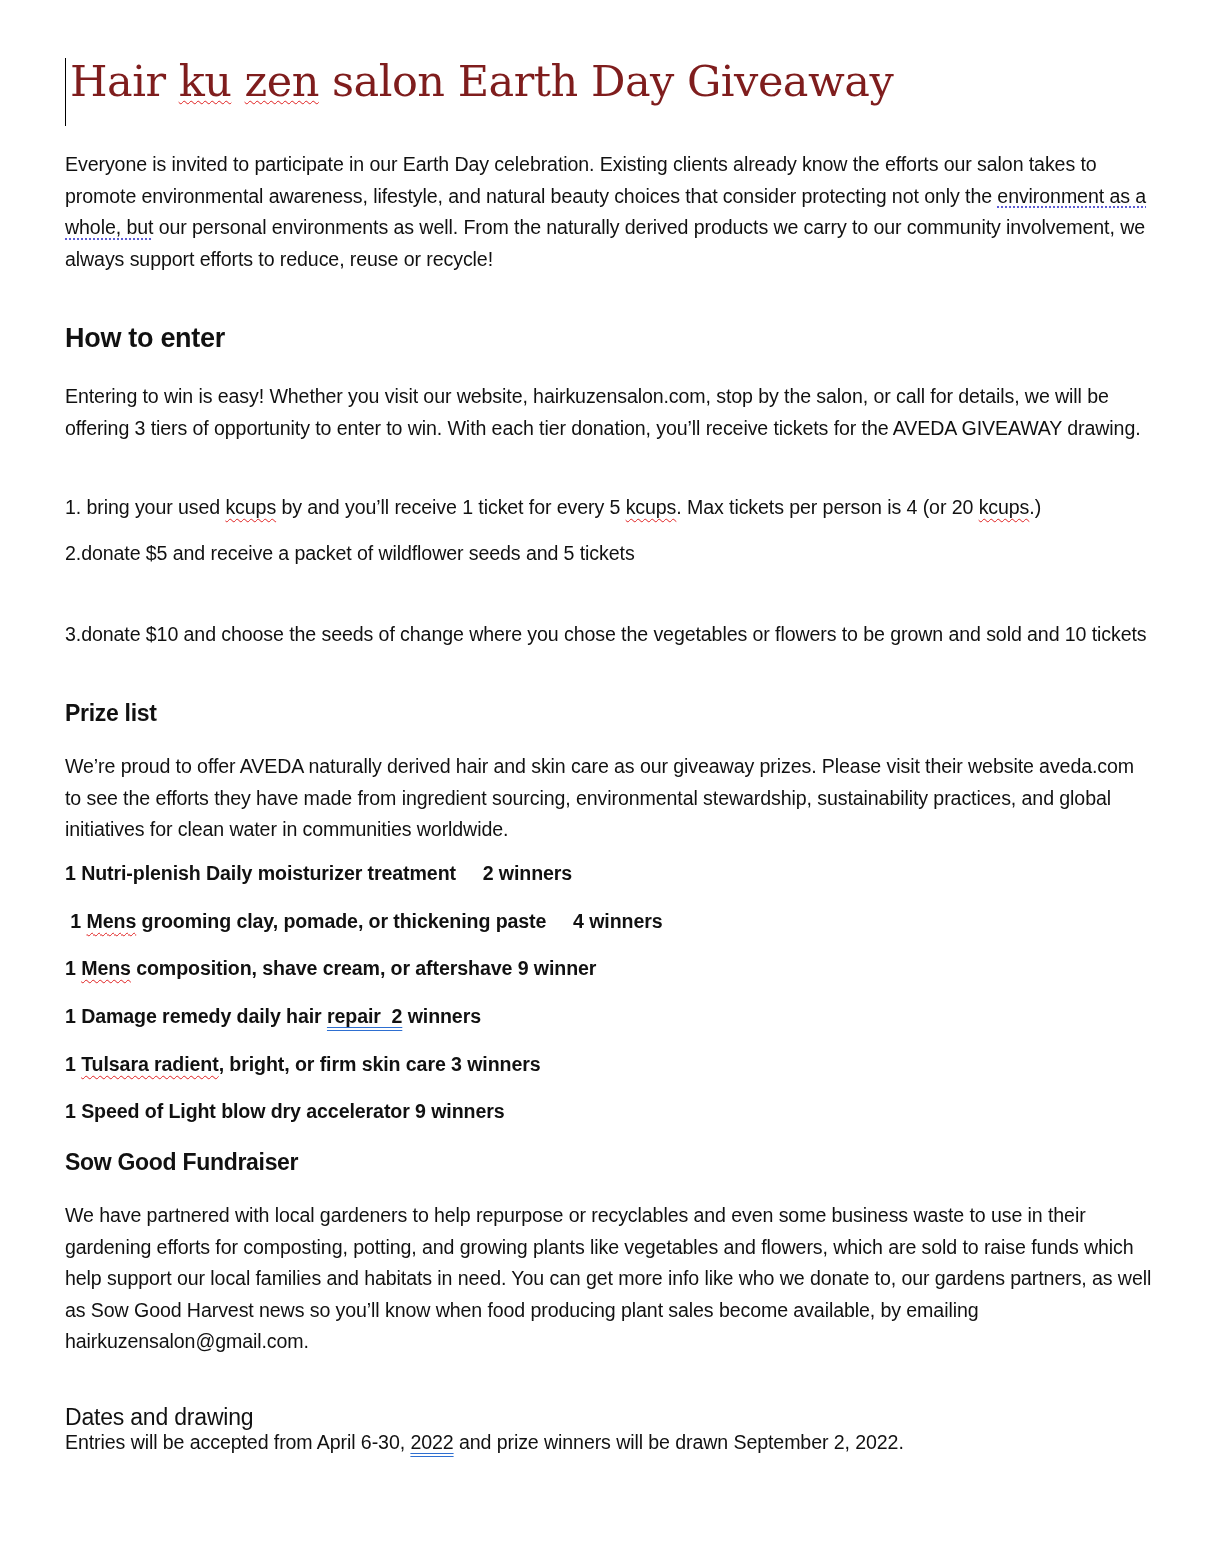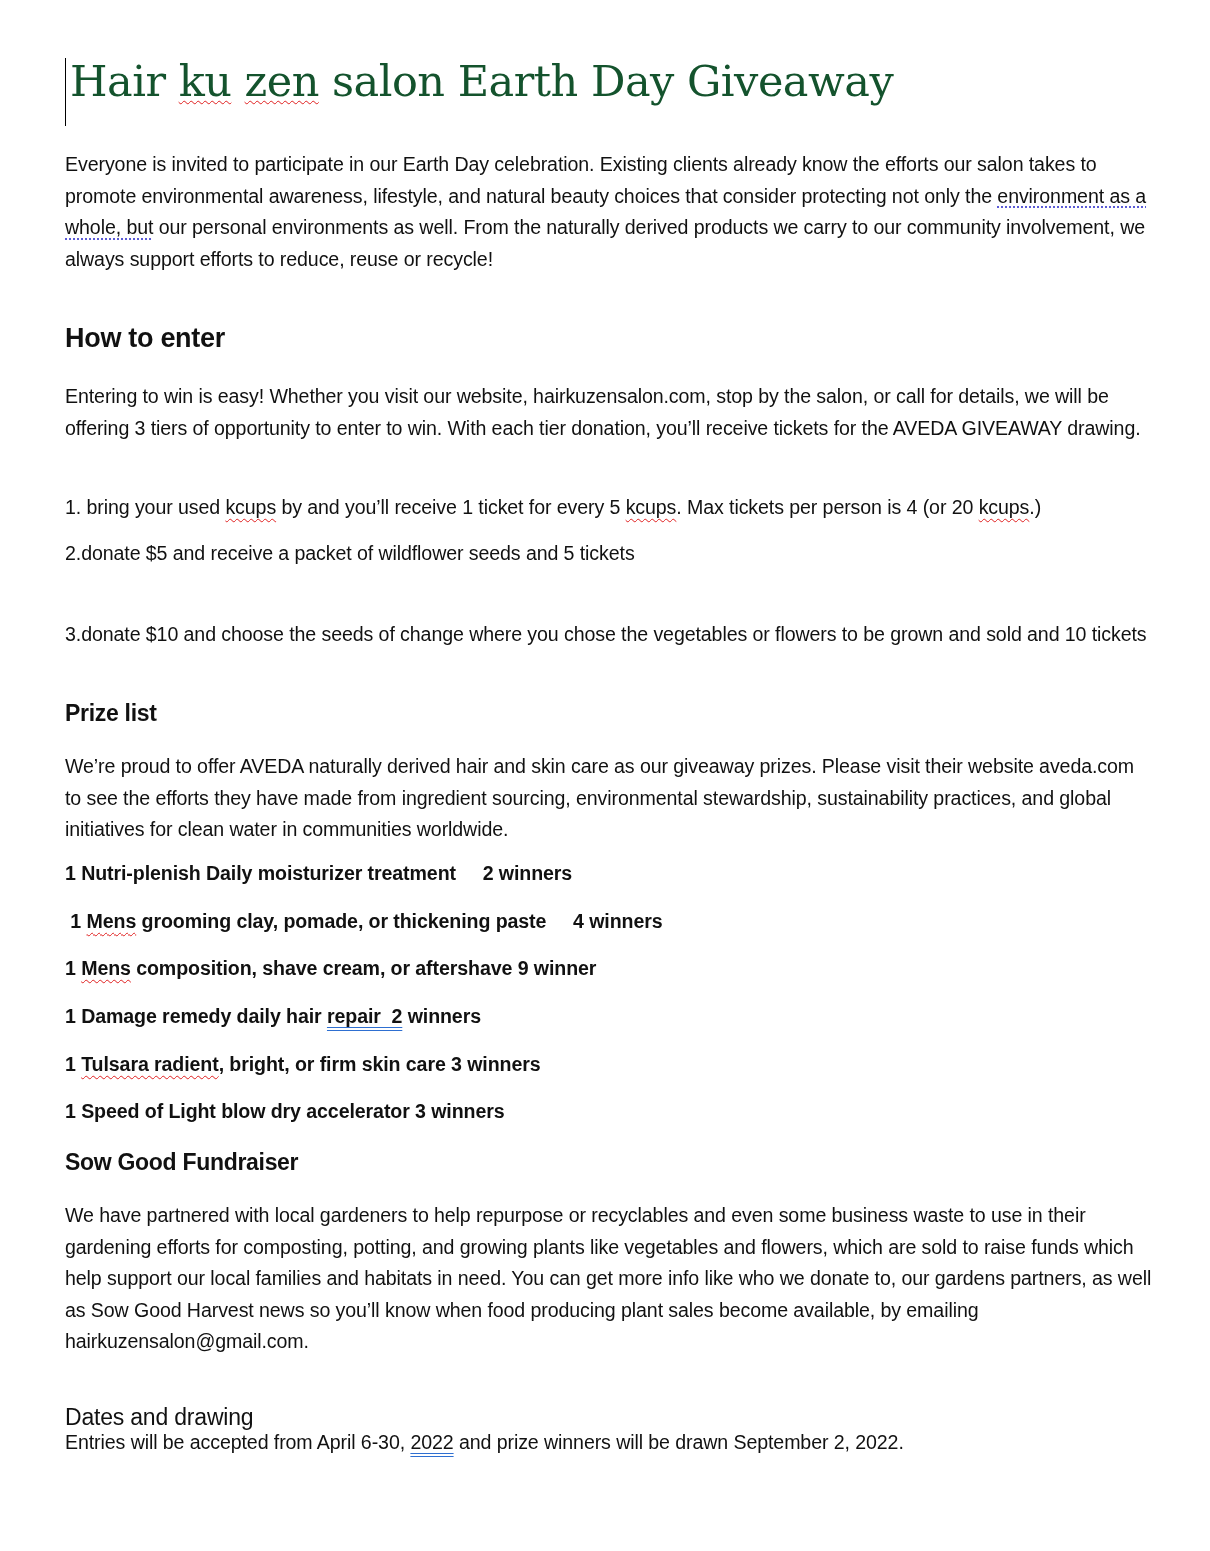--- a/index.html
+++ b/index.html
@@ -7,21 +7,21 @@
     width: 1210px; height: 1551px; position: relative; overflow: hidden;
     font-family: "Liberation Sans", "DejaVu Sans", sans-serif;
     color: #111;
   }
   .cursor {
     position: absolute; left: 65px; top: 58px; width: 1px; height: 68px; background: #000;
   }
   .title {
     position: absolute; left: 70px; top: 56px;
     font-family: "DejaVu Serif", serif; font-size: 43px; letter-spacing: -0.5px;
-    font-weight: normal; color: #14532d; white-space: nowrap; margin: 0;
+    font-weight: normal; color: #7f1d1d; white-space: nowrap; margin: 0;
   }
   .para {
     position: absolute; left: 65px; width: 1090px;
     font-size: 19.6px; line-height: 31.5px; margin: 0; letter-spacing: -0.1px;
   }
   .h2 {
     position: absolute; left: 65px; margin: 0;
     font-size: 27px; font-weight: bold; letter-spacing: -0.3px;
   }
   .h3 {
@@ -62,21 +62,21 @@
 <p class="line" style="top:862px;"><span>1 Nutri-plenish Daily moisturizer treatment     2 winners</span></p>
 
 <p class="line" style="top:910px;"><span> 1 </span><span class="spell">Mens</span><span> grooming clay, pomade, or thickening paste     4 winners</span></p>
 
 <p class="line" style="top:957px;"><span>1 </span><span class="spell">Mens</span><span> composition, shave cream, or aftershave 9 winner</span></p>
 
 <p class="line" style="top:1005px;"><span>1 Damage remedy daily hair </span><span class="dbl">repair  2</span><span> winners</span></p>
 
 <p class="line" style="top:1053px;"><span>1 </span><span class="spell">Tulsara radient</span><span>, bright, or firm skin care 3 winners</span></p>
 
-<p class="line" style="top:1100px;"><span>1 Speed of Light blow dry accelerator 3 winners</span></p>
+<p class="line" style="top:1100px;"><span>1 Speed of Light blow dry accelerator 9 winners</span></p>
 
 <h3 class="h3" style="top:1149px;">Sow Good Fundraiser</h3>
 
 <p class="para" style="top:1200px;">We have partnered with local gardeners to help repurpose or recyclables and even some business waste to use in their gardening efforts for composting, potting, and growing plants like vegetables and flowers, which are sold to raise funds which help support our local families and habitats in need.  You can get more info like who we donate to, our gardens partners, as well as Sow Good Harvest news so you’ll know when food producing plant sales become available, by emailing hairkuzensalon@gmail.com.</p>
 
 <h3 class="h3-light" style="top:1404px;">Dates and drawing</h3>
 
 <p class="para" style="top:1427px;"><span>Entries will be accepted from April 6-30, </span><span class="dbl">2022</span><span> and prize winners will be drawn September 2, 2022.</span></p>
 
 </body></html>

